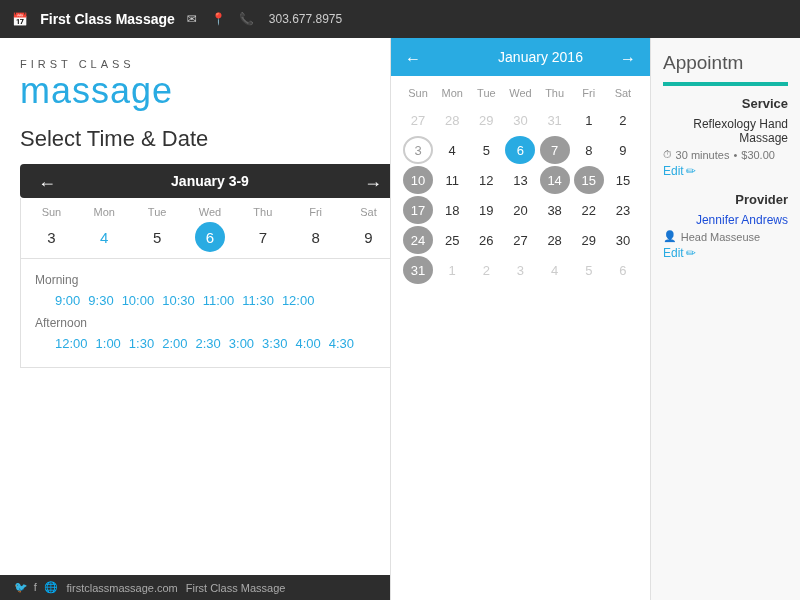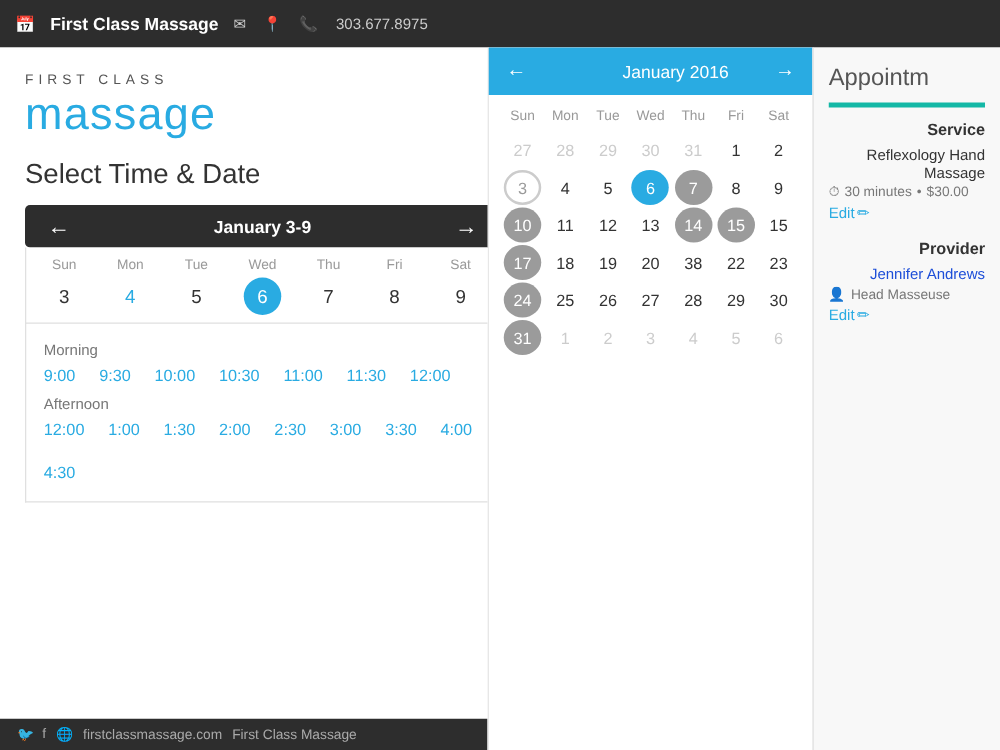--- a/index.html
+++ b/index.html
@@ -72,21 +72,21 @@
       border-radius: 50%;
       margin: 0 auto;
       cursor: pointer;
     }
     .day-num.today { background: #29abe2; color: #fff; }
     .day-num.blue-text { color: #29abe2; }
 
     
     .time-section { width: 380px; padding: 10px 14px 8px; border: 1px solid #e0e0e0; border-top: none; }
     .time-label { font-size: 12px; color: #777; margin-bottom: 6px; margin-top: 4px; }
-    .time-slots { display: flex; flex-wrap: wrap; gap: 19px; margin-bottom: 8px; }
+    .time-slots { display: flex; flex-wrap: wrap; gap: 8px; margin-bottom: 8px; margin-left: 20px; }
     .time-slot { font-size: 13px; color: #29abe2; cursor: pointer; }
 
     
     .footer {
       background: #2d2d2d;
       color: #aaa;
       font-size: 11px;
       padding: 6px 14px;
       display: flex;
       align-items: center;

